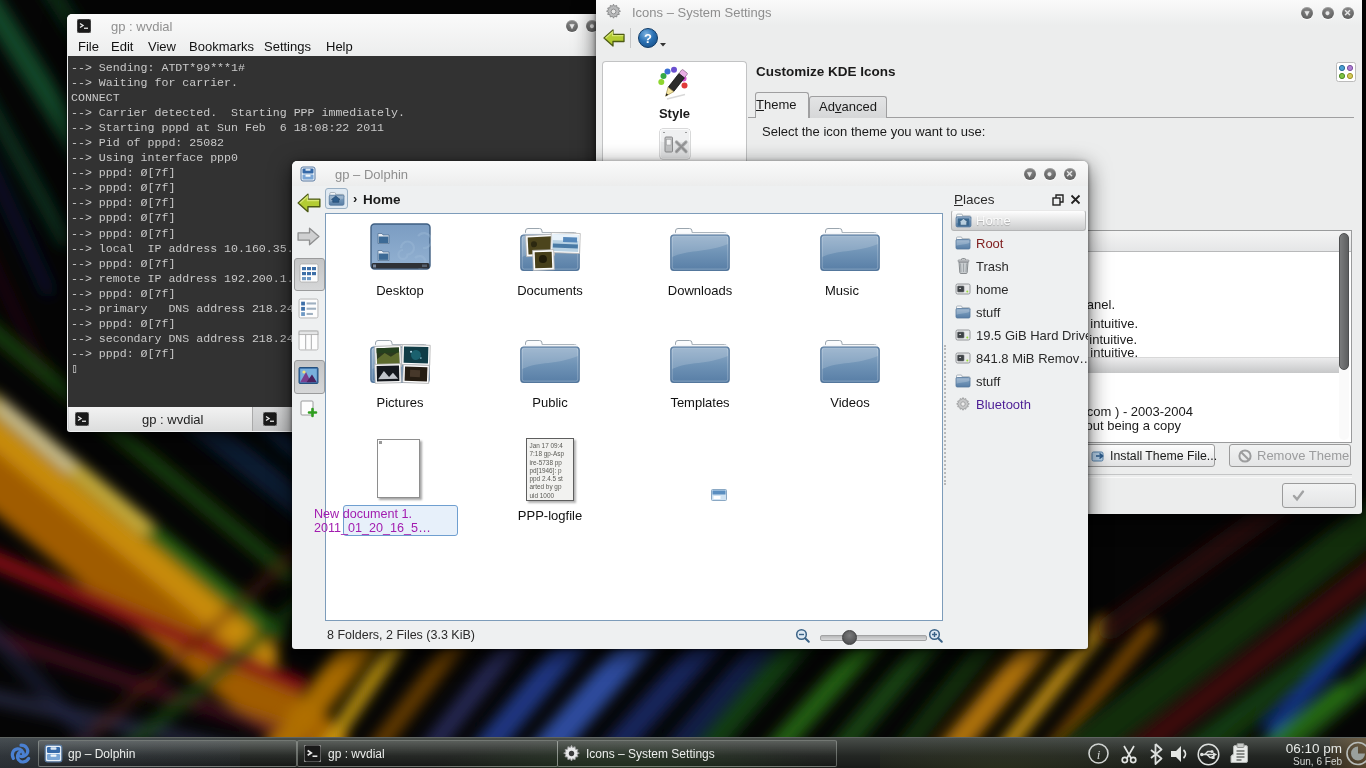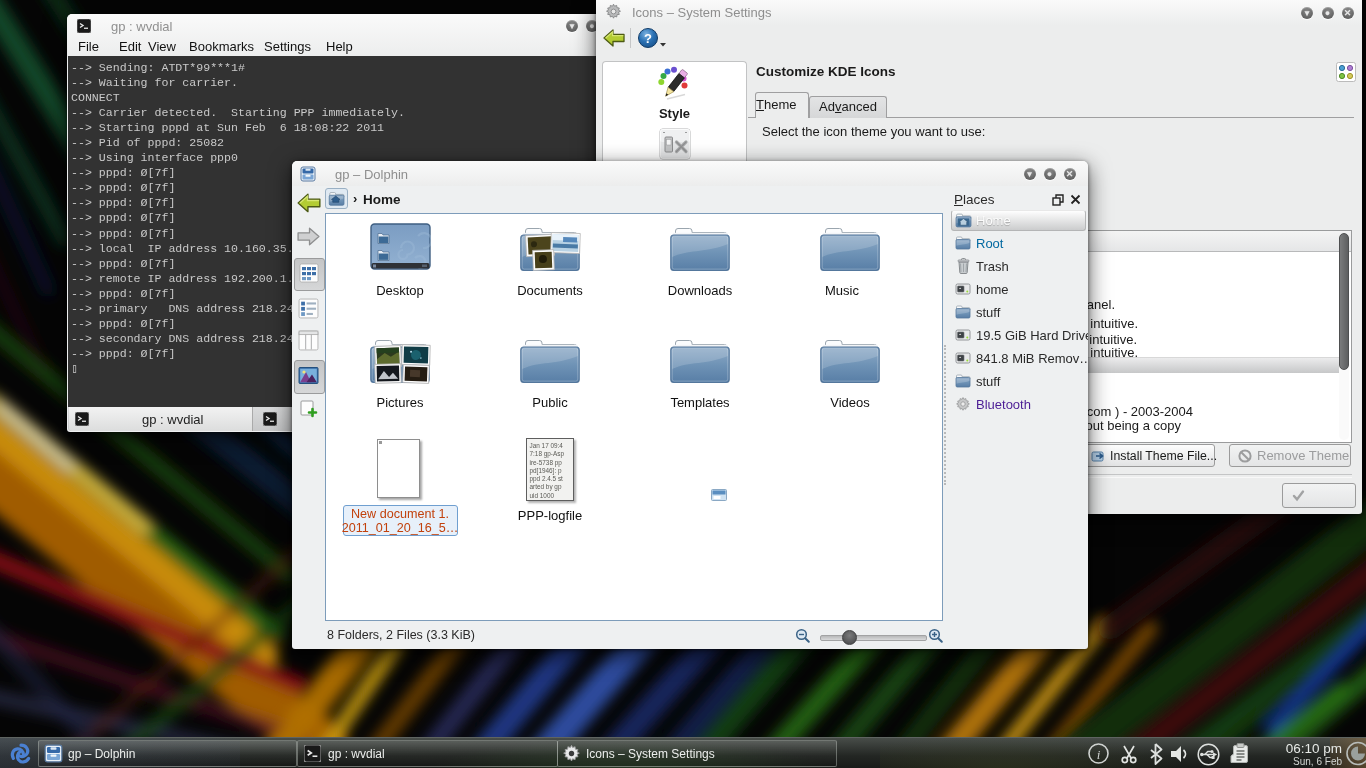--- a/index.html
+++ b/index.html
@@ -115,21 +115,21 @@
       <span>▾</span>
     </div>
   <div class="wbtn" style="left:519px;top:6px;">
       <span>●</span>
     </div>
   <div class="wbtn" style="left:539px;top:6px;">
       <span>✕</span>
     </div>
   <div class="menu">
     <span style="left:11px;">File</span>
-      <span style="left:52px;">Edit</span>
+      <span style="left:44px;">Edit</span>
       <span style="left:81px;">View</span>
     <span style="left:122px;">Bookmarks</span>
       <span style="left:197px;">Settings</span>
       <span style="left:259px;">Help</span>
   </div>
   <div id="tcontent">--&gt; Sending: ATDT*99***1#
 --&gt; Waiting for carrier.
 CONNECT
 --&gt; Carrier detected.  Starting PPP immediately.
 --&gt; Starting pppd at Sun Feb  6 18:08:22 2011
@@ -500,21 +500,21 @@
       </svg>
     <div class="abs" style="left:48px;top:234px;width:120px;text-align:center;font-size:13px;color:#111;">Pictures</div>
     <div class="abs" style="left:198px;top:234px;width:120px;text-align:center;font-size:13px;color:#111;">Public</div>
     <div class="abs" style="left:348px;top:234px;width:120px;text-align:center;font-size:13px;color:#111;">Templates</div>
     <div class="abs" style="left:498px;top:234px;width:120px;text-align:center;font-size:13px;color:#111;">Videos</div>
 
     <div class="abs" style="left:85px;top:278px;width:43px;height:59px;background:#fff;border:1px solid #8e8e8e;box-shadow:1.5px 1.5px 2px rgba(0,0,0,.35);box-sizing:border-box;">
       <div class="abs" style="left:1px;top:1px;width:3px;height:3px;background:#999;"></div>
     </div>
     <div class="abs" style="left:51px;top:344px;width:113px;height:29px;background:#e7f0fa;border:1px solid #6f9fd0;border-radius:3px;"></div>
-    <div class="abs" style="left:22px;top:347px;width:172px;text-align:center;font-size:12.6px;line-height:13.8px;color:#c2410c;">New document 1.<br>2011_01_20_16_5…</div>
+    <div class="abs" style="left:22px;top:347px;width:172px;text-align:left;font-size:12.6px;line-height:13.8px;color:#a21caf;">New document 1.<br>2011_01_20_16_5…</div>
 
     <div class="abs" style="left:234px;top:277px;width:48px;height:63px;background:#f2f2f0;border:1px solid #5e5e5e;box-shadow:1.5px 1.5px 2px rgba(0,0,0,.3);box-sizing:border-box;color:#5a5a55;font-size:6.4px;line-height:8.3px;padding:3px 0 0 2.5px;overflow:hidden;">Jan 17 09:4<br>7:18 gp-Asp<br>ire-5738 pp<br>pd[1946]: p<br>ppd 2.4.5 st<br>arted by gp<br>uid 1000</div>
     <div class="abs" style="left:168px;top:347px;width:180px;text-align:center;font-size:13px;color:#111;">PPP-logfile</div>
 
     <svg class="abs" style="left:419px;top:328px" width="16" height="12" viewBox="0 0 16 12">
       <rect x=".5" y=".5" width="15" height="11" rx="1" fill="#cfe2f2" stroke="#8aa8c4"></rect>
       <rect x="1.5" y="1.5" width="13" height="4" fill="#5a8ec0"></rect>
       <rect x="2.5" y="7" width="7" height="3" fill="#fff"></rect>
     </svg>
   </div>
@@ -533,21 +533,21 @@
     <div class="abs" style="left:659px;top:49px;width:135px;height:21px;border-radius:3px;background:linear-gradient(#fefefe,#cbcccd);border:1px solid #b4b5b6;border-top-color:#e8e8e8;box-sizing:border-box;"></div>
     <svg class="abs" style="left:663px;top:51px" width="17" height="17" viewBox="0 0 16 16">
       <use href="#folder16"></use>
       <rect x="2.5" y="6" width="11" height="7" fill="#39678f"></rect>
       <path d="M8 6.2l4.2 3.4h-1.2v2.8H5v-2.8H3.8z" fill="#b8cede" stroke="#274b6e" stroke-width=".5"></path>
     </svg>
     <div class="abs" style="left:684px;top:52px;font-size:13px;color:#fcfcfc;text-shadow:0 1px 1px rgba(0,0,0,.25);">Home</div>
     <svg class="abs" style="left:663px;top:74px" width="16" height="16" viewBox="0 0 16 16">
         <use href="#folder16"></use>
       </svg>
-    <div class="abs" style="left:684px;top:75px;font-size:13px;color:#0369a1;">Root</div>
+    <div class="abs" style="left:684px;top:75px;font-size:13px;color:#7f1d1d;">Root</div>
     <svg class="abs" style="left:664px;top:96px" width="15" height="17" viewBox="0 0 15 17">
       <path d="M3 5h9l-.8 10.5q-.1 1-1.1 1H4.9q-1 0-1.1-1z" fill="#c8cccf" stroke="#7e8286" stroke-width=".9"></path>
       <path d="M4.5 6.5l.5 8.5M7.5 6.5v8.5M10.5 6.5l-.5 8.5" stroke="#9aa0a5" stroke-width=".9" fill="none"></path>
       <rect x="2" y="3" width="11" height="1.8" rx=".9" fill="#d8dbde" stroke="#7e8286" stroke-width=".8"></rect>
       <path d="M5.5 3v-.6q0-.9.9-.9h2.2q.9 0 .9.9V3" fill="none" stroke="#7e8286" stroke-width=".9"></path>
     </svg>
     <div class="abs" style="left:684px;top:98px;font-size:13px;color:#2a2a2a;">Trash</div>
     <svg class="abs" style="left:663px;top:120px" width="16" height="16" viewBox="0 0 16 16">
         <use href="#drive16"></use>
       </svg>

